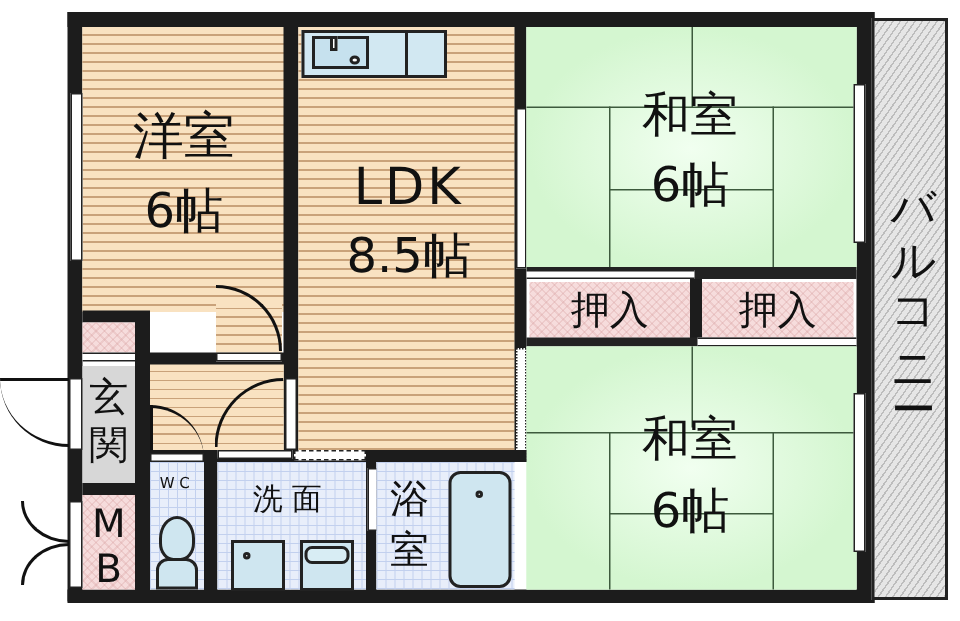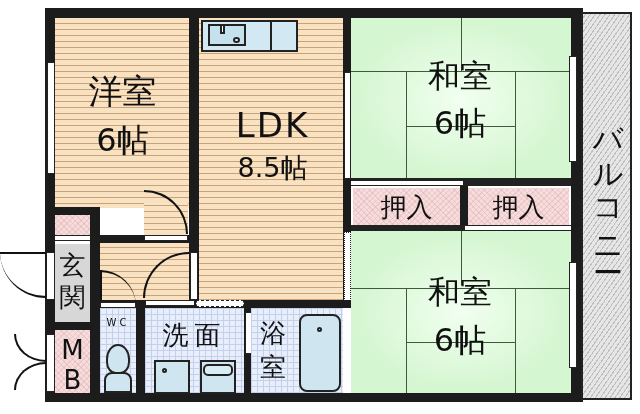--- a/index.html
+++ b/index.html
@@ -49,21 +49,21 @@
 
 <div class="wall" style="left:189px;top:8px;width:10px;height:300px;"></div>
 
 <div class="abs wood" style="left:199px;top:18px;width:144px;height:290px;"></div>
 <div class="fixture" style="left:201px;top:20px;width:97px;height:32px;background:#d2e8f2;"></div>
 <div class="fixture" style="left:208px;top:24px;width:38px;height:22px;background:#c6e1ee;"></div>
 <div class="abs" style="left:220px;top:24px;width:5px;height:10px;border:2px solid #222;background:#fff;"></div>
 <div class="abs" style="left:233px;top:37px;width:7px;height:6px;border:2px solid #222;border-radius:50%;background:#fff;"></div>
 <div class="abs" style="left:270px;top:20px;width:2px;height:32px;background:#222;"></div>
 <div class="label" style="left:205px;top:108px;width:135px;font-size:34px;letter-spacing:2px;">LDK</div>
-<div class="label" style="left:205px;top:154px;width:135px;font-size:27px;">8.5帖</div>
+<div class="label" style="left:205px;top:154px;width:135px;font-size:32px;">8.5帖</div>
 
 <div class="wall" style="left:343px;top:8px;width:8px;height:300px;"></div>
 <div class="window" style="left:344px;top:72px;width:5px;height:105px;"></div>
 <div class="window" style="left:344px;top:232px;width:5px;height:73px;border-style:dotted;"></div>
 
 <div class="abs tatami" style="left:351px;top:18px;width:220px;height:162px;"></div>
 <div class="tatami-line" style="left:461px;top:18px;width:1px;height:54px;"></div>
 <div class="tatami-line" style="left:351px;top:71px;width:220px;height:1px;"></div>
 <div class="tatami-line" style="left:406px;top:71px;width:1px;height:109px;"></div>
 <div class="tatami-line" style="left:515px;top:71px;width:1px;height:109px;"></div>
@@ -129,21 +129,21 @@
 <div class="abs" style="left:145px;top:300px;width:50px;height:6px;background:#fff;border:1px solid #222;"></div>
 <div class="abs" style="left:196px;top:300px;width:48px;height:7px;background:#fff;border:1px dashed #222;"></div>
 
 <div class="abs tile" style="left:100px;top:308px;width:36px;height:85px;"></div>
 <div class="label" style="left:100px;top:318px;width:36px;font-size:10px;letter-spacing:3px;">WC</div>
 <div class="abs" style="left:106px;top:344px;width:24px;height:30px;border:2px solid #222;border-radius:50% 50% 40% 40%;background:#cfe6f0;"></div>
 <div class="abs" style="left:104px;top:372px;width:28px;height:21px;border:2px solid #222;border-radius:8px 8px 0 0;background:#cfe6f0;"></div>
 <div class="wall" style="left:136px;top:305px;width:9px;height:90px;"></div>
 
 <div class="abs tile" style="left:145px;top:308px;width:99px;height:85px;"></div>
-<div class="label" style="left:145px;top:322px;width:99px;font-size:26px;letter-spacing:6px;">洗面</div>
+<div class="label" style="left:145px;top:322px;width:99px;font-size:20px;letter-spacing:6px;">洗面</div>
 <div class="fixture" style="left:154px;top:360px;width:36px;height:34px;"></div>
 <div class="abs" style="left:162px;top:368px;width:5px;height:5px;border:2px solid #222;border-radius:50%;background:#fff;"></div>
 <div class="fixture" style="left:200px;top:360px;width:36px;height:34px;"></div>
 <div class="abs" style="left:203px;top:364px;width:30px;height:12px;border:2px solid #222;border-radius:5px;background:#d8edf4;"></div>
 
 <div class="wall" style="left:244px;top:305px;width:7px;height:90px;"></div>
 <div class="window" style="left:245px;top:312px;width:5px;height:40px;"></div>
 <div class="abs tile" style="left:251px;top:308px;width:92px;height:85px;"></div>
 <div class="label" style="left:255px;top:320px;width:36px;font-size:26px;">浴</div>
 <div class="label" style="left:255px;top:354px;width:36px;font-size:26px;">室</div>

